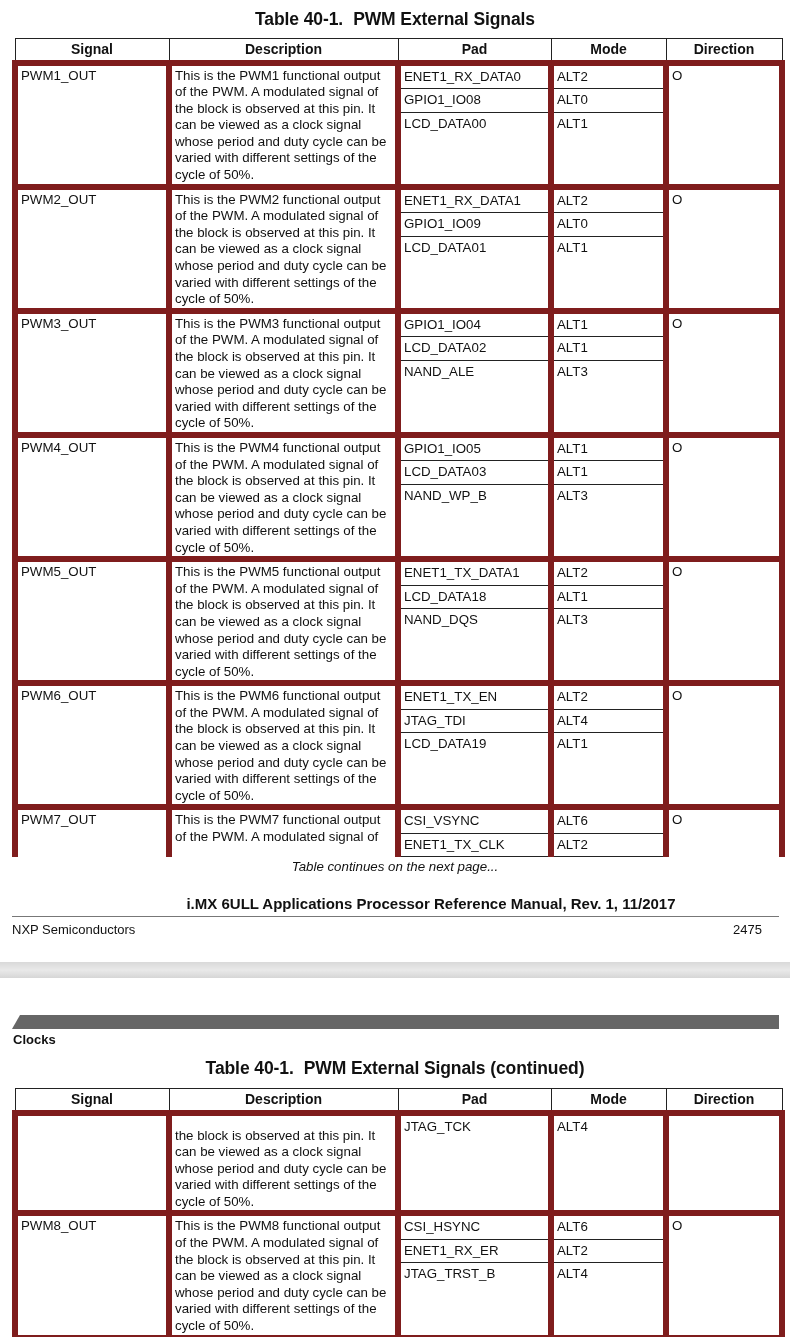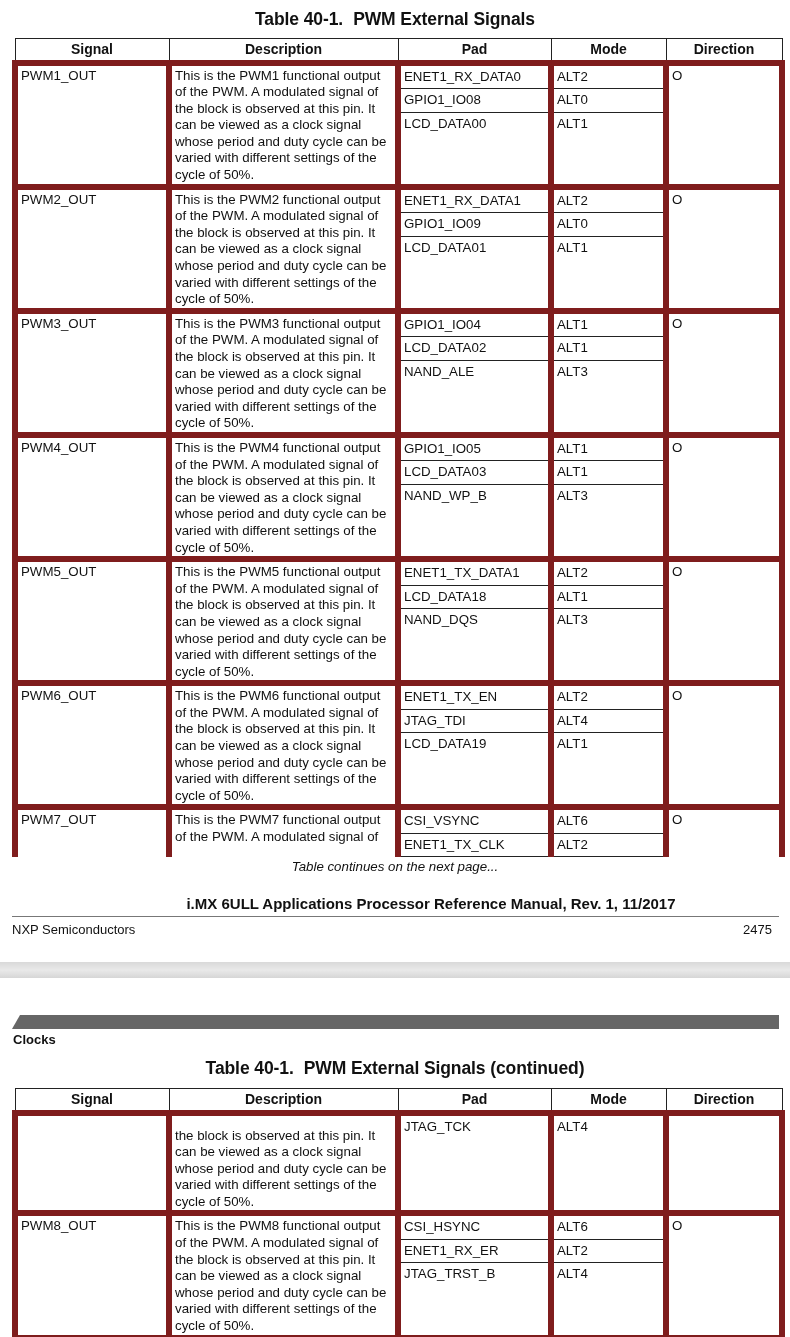--- a/index.html
+++ b/index.html
@@ -41,21 +41,21 @@
   .cont-note {
     position: absolute; top: 859px; left: 0; width: 790px; text-align: center;
     font-style: italic; font-size: 13.3px;
   }
   .footer-title {
     position: absolute; top: 895px; left: 0; width: 790px; text-align: center;
     font-weight: bold; font-size: 15px; margin-left: 36px;
   }
   .footer-rule { position: absolute; top: 916px; left: 12px; width: 767px; height: 1px; background: #777; }
   .footer-left { position: absolute; top: 922px; left: 12px; font-size: 13px; }
-  .footer-right { position: absolute; top: 922px; right: 18px; font-size: 13px; }
+  .footer-right { position: absolute; top: 922px; right: 28px; font-size: 13px; }
 
   .chapter-bar {
     position: absolute; top: 37px; left: 12px; width: 767px; height: 14px; background: #666;
     clip-path: polygon(8px 0, 100% 0, 100% 100%, 0 100%);
   }
   .chapter-label { position: absolute; top: 54px; left: 13px; font-weight: bold; font-size: 13px; }
 </style>
 </head>
 <body>
 

